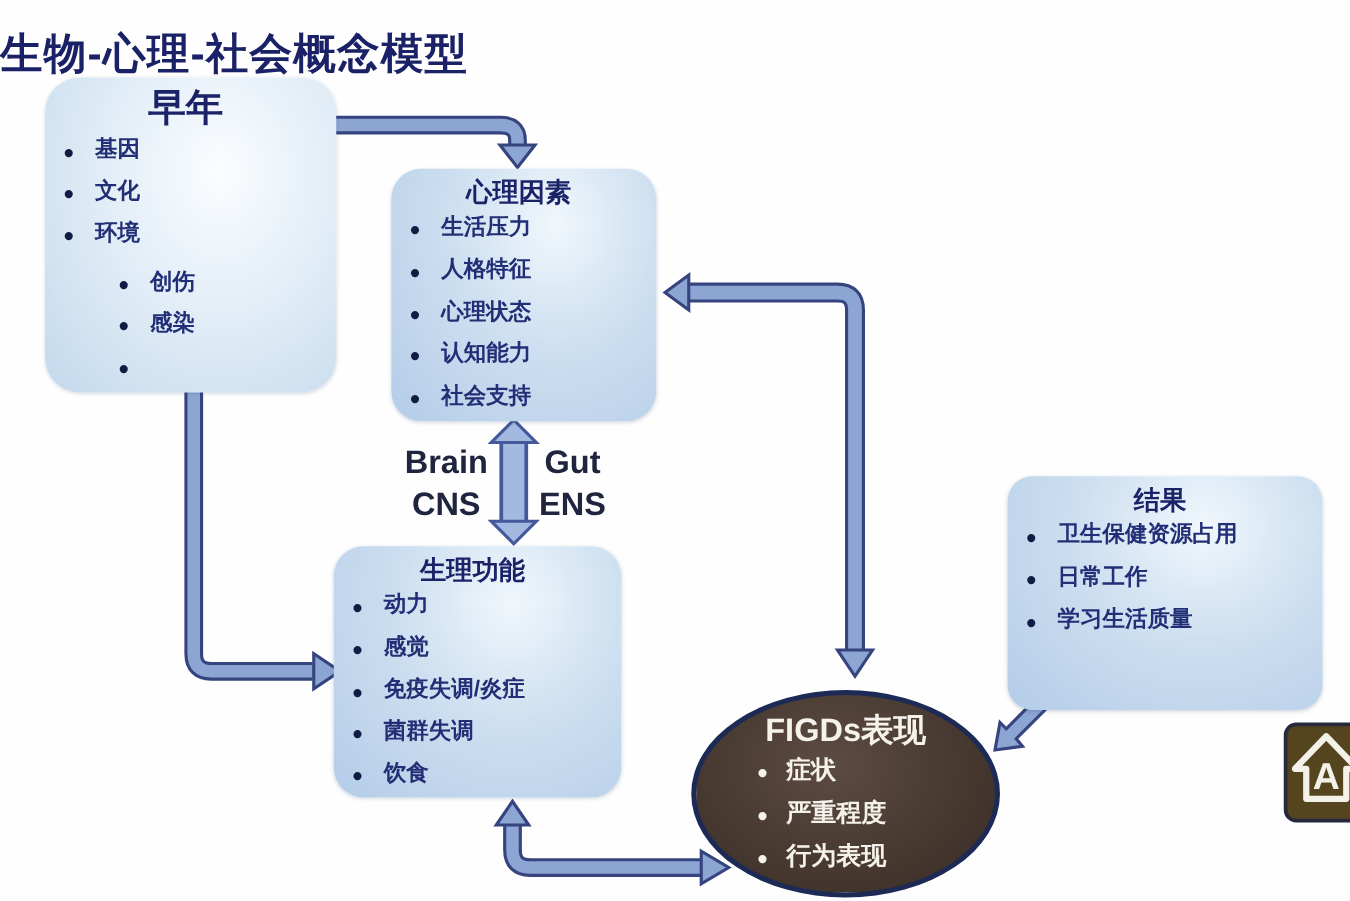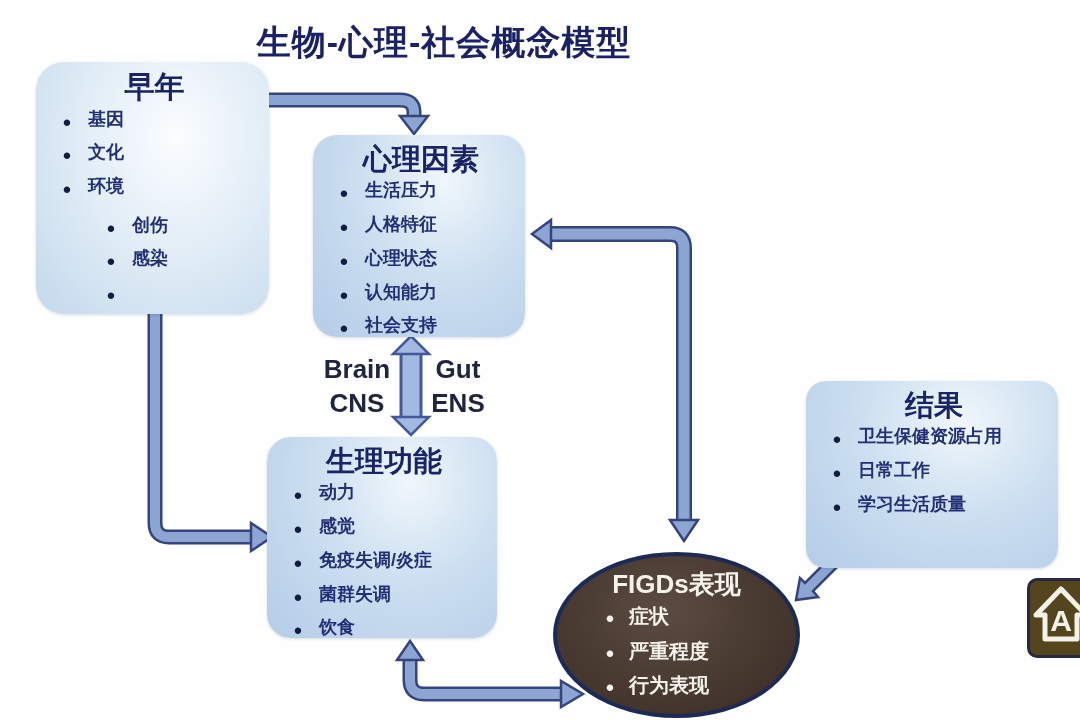--- a/index.html
+++ b/index.html
@@ -3,31 +3,31 @@
 <meta charset="utf-8">
 <style>
   html,body{margin:0;padding:0;background:#e9e9e7;}
   #canvas{
     position:relative;width:1080px;height:721px;margin:0 auto;
     background:#fefefe;overflow:hidden;
     font-family:"Liberation Sans","DejaVu Sans",sans-serif;
     color:#25327b;
   }
   .page-title{
-    position:absolute;left:0;top:20px;width:888px;text-align:center;
+    position:absolute;left:0;top:20px;width:888px;text-align:left;
     font-size:34px;font-weight:700;color:#1b2166;letter-spacing:1px;
   }
   svg.arrows{position:absolute;left:0;top:0;width:1080px;height:721px;}
   .box{
     position:absolute;border-radius:28px;
     background:radial-gradient(ellipse at 62% 22%, #f0f7fc 0%, #cddff0 45%, #b4cce8 100%);
     box-shadow:0 1px 3px rgba(40,60,100,0.18);
-    padding:8px 12px 6px 16px;box-sizing:border-box;
-  }
-  .box-title{font-size:29px;font-weight:700;text-align:center;color:#1a2268;line-height:1.15;}
+    padding:8px 12px 6px 4px;box-sizing:border-box;
+  }
+  .box-title{font-size:21px;font-weight:700;text-align:center;color:#1a2268;line-height:1.15;}
   .item{display:flex;align-items:flex-start;line-height:1.28;margin-top:3px;}
   .bullet{width:14px;flex:0 0 14px;text-align:center;font-size:24px;color:#111c44;margin:0 14px 0 8px;}
   .txt{font-size:18px;font-weight:600;color:#222f76;}
   .sub .bullet{margin-left:52px;}
   .w-narrow{max-width:162px;font-family:Liberation Serif, serif;}
   
   #box-early{background:radial-gradient(ellipse at 60% 30%, #fbfdff 0%, #ddeaf5 55%, #c2d8ec 100%);}
   .gutbrain-label{
     position:absolute;text-align:center;font-weight:700;font-size:26px;
     color:#20253f;line-height:1.3;

